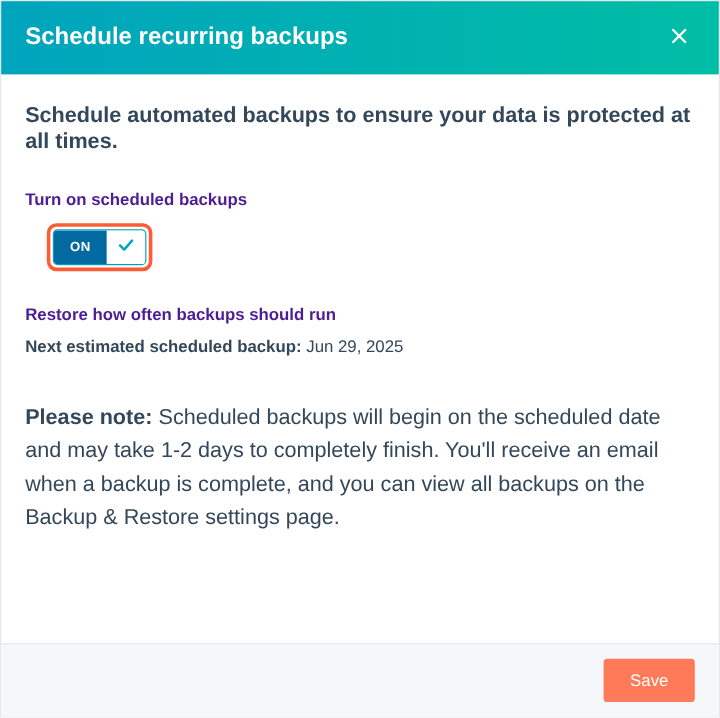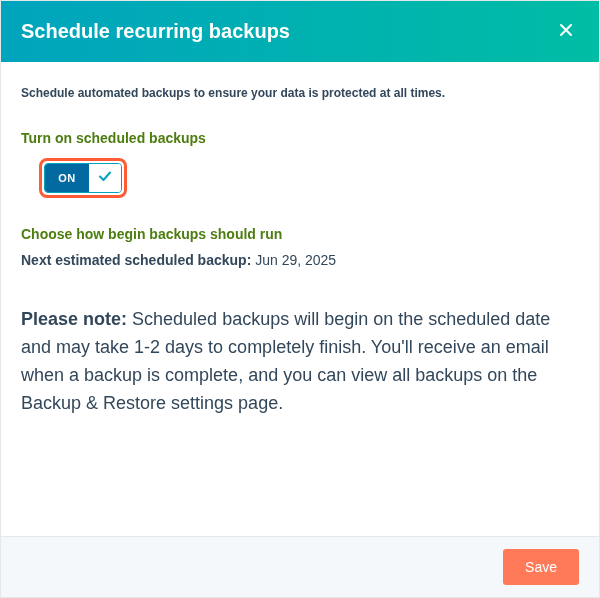--- a/index.html
+++ b/index.html
@@ -2,22 +2,22 @@
 <html><head>
 <meta charset="utf-8">
 <style>
   * { box-sizing: border-box; margin: 0; padding: 0; }
   html, body { width: 600px; height: 598px; font-family: -apple-system, BlinkMacSystemFont, "Segoe UI", Helvetica, Arial, sans-serif; color: #33475b; }
   .modal { width: 600px; height: 598px; display: flex; flex-direction: column; border: 1px solid #e5e8eb; background: #fff; position: relative; }
   .header { background: linear-gradient(90deg, #00a4bd 0%, #00bda5 100%); color: #fff; padding: 16px 20px; display: flex; align-items: center; justify-content: space-between; }
   .header h1 { font-size: 20px; font-weight: 600; }
   .close-btn { background: none; border: none; color: #fff; cursor: pointer; padding: 4px; display: flex; align-items: center; }
   .body { padding: 24px 20px 8px 20px; flex: 1; overflow-y: auto; }
-  .intro { font-size: 12px; font-weight: 700; color: #33475b; margin-bottom: 30px; }
-  .section-label { font-size: 14px; font-weight: 700; color: #4d7c0f; margin-bottom: 10px; }
+  .intro { font-size: 18px; font-weight: 700; color: #33475b; margin-bottom: 30px; }
+  .section-label { font-size: 14px; font-weight: 700; color: #4c1d95; margin-bottom: 10px; }
   .toggle-wrap { display: inline-block; border: 3px solid #ff5c35; border-radius: 8px; padding: 2px; margin: 2px 0 28px 18px; }
   .toggle { display: inline-flex; align-items: stretch; border: 1px solid #00a4bd; border-radius: 4px; overflow: hidden; width: 78px; height: 30px; cursor: pointer; }
   .toggle-on { background: #0369a1; color: #fff; font-size: 11px; font-weight: 700; display: flex; align-items: center; justify-content: center; flex: 1; letter-spacing: 0.5px; }
   .toggle-check { background: #fff; display: flex; align-items: center; justify-content: center; width: 32px; }
   .toggle-check svg { stroke: #00a4bd; }
   .radio-group { margin: 0 0 28px 2px; }
   .radio-row { display: flex; align-items: center; padding: 5px 0; cursor: pointer; position: relative; }
   .radio { width: 18px; height: 18px; border: 2px solid #cbd6e2; border-radius: 50%; margin-right: 12px; display: flex; align-items: center; justify-content: center; flex-shrink: 0; }
   .radio.checked { border-color: #00a4bd; }
   .radio.checked::after { content: ""; width: 8px; height: 8px; background: #00a4bd; border-radius: 50%; }
@@ -57,21 +57,21 @@
         <div class="toggle-check">
           <span>
             <svg width="16" height="16" viewBox="0 0 16 16" fill="none">
                 <path d="M3 8.5 L6.5 12 L13 4.5" stroke-width="2" stroke-linecap="round" stroke-linejoin="round"></path>
               </svg>
           </span>
         </div>
       </div>
     </div>
 
-    <div class="section-label">Choose how begin backups should run</div>
+    <div class="section-label">Restore how often backups should run</div>
 
     <p class="estimate">
       <b>Next estimated scheduled backup:</b>
       <span> </span>
       <span>Jun 29, 2025</span>
     </p>
 
     <p class="note">
       <b>Please note:</b>
       <span> </span>

